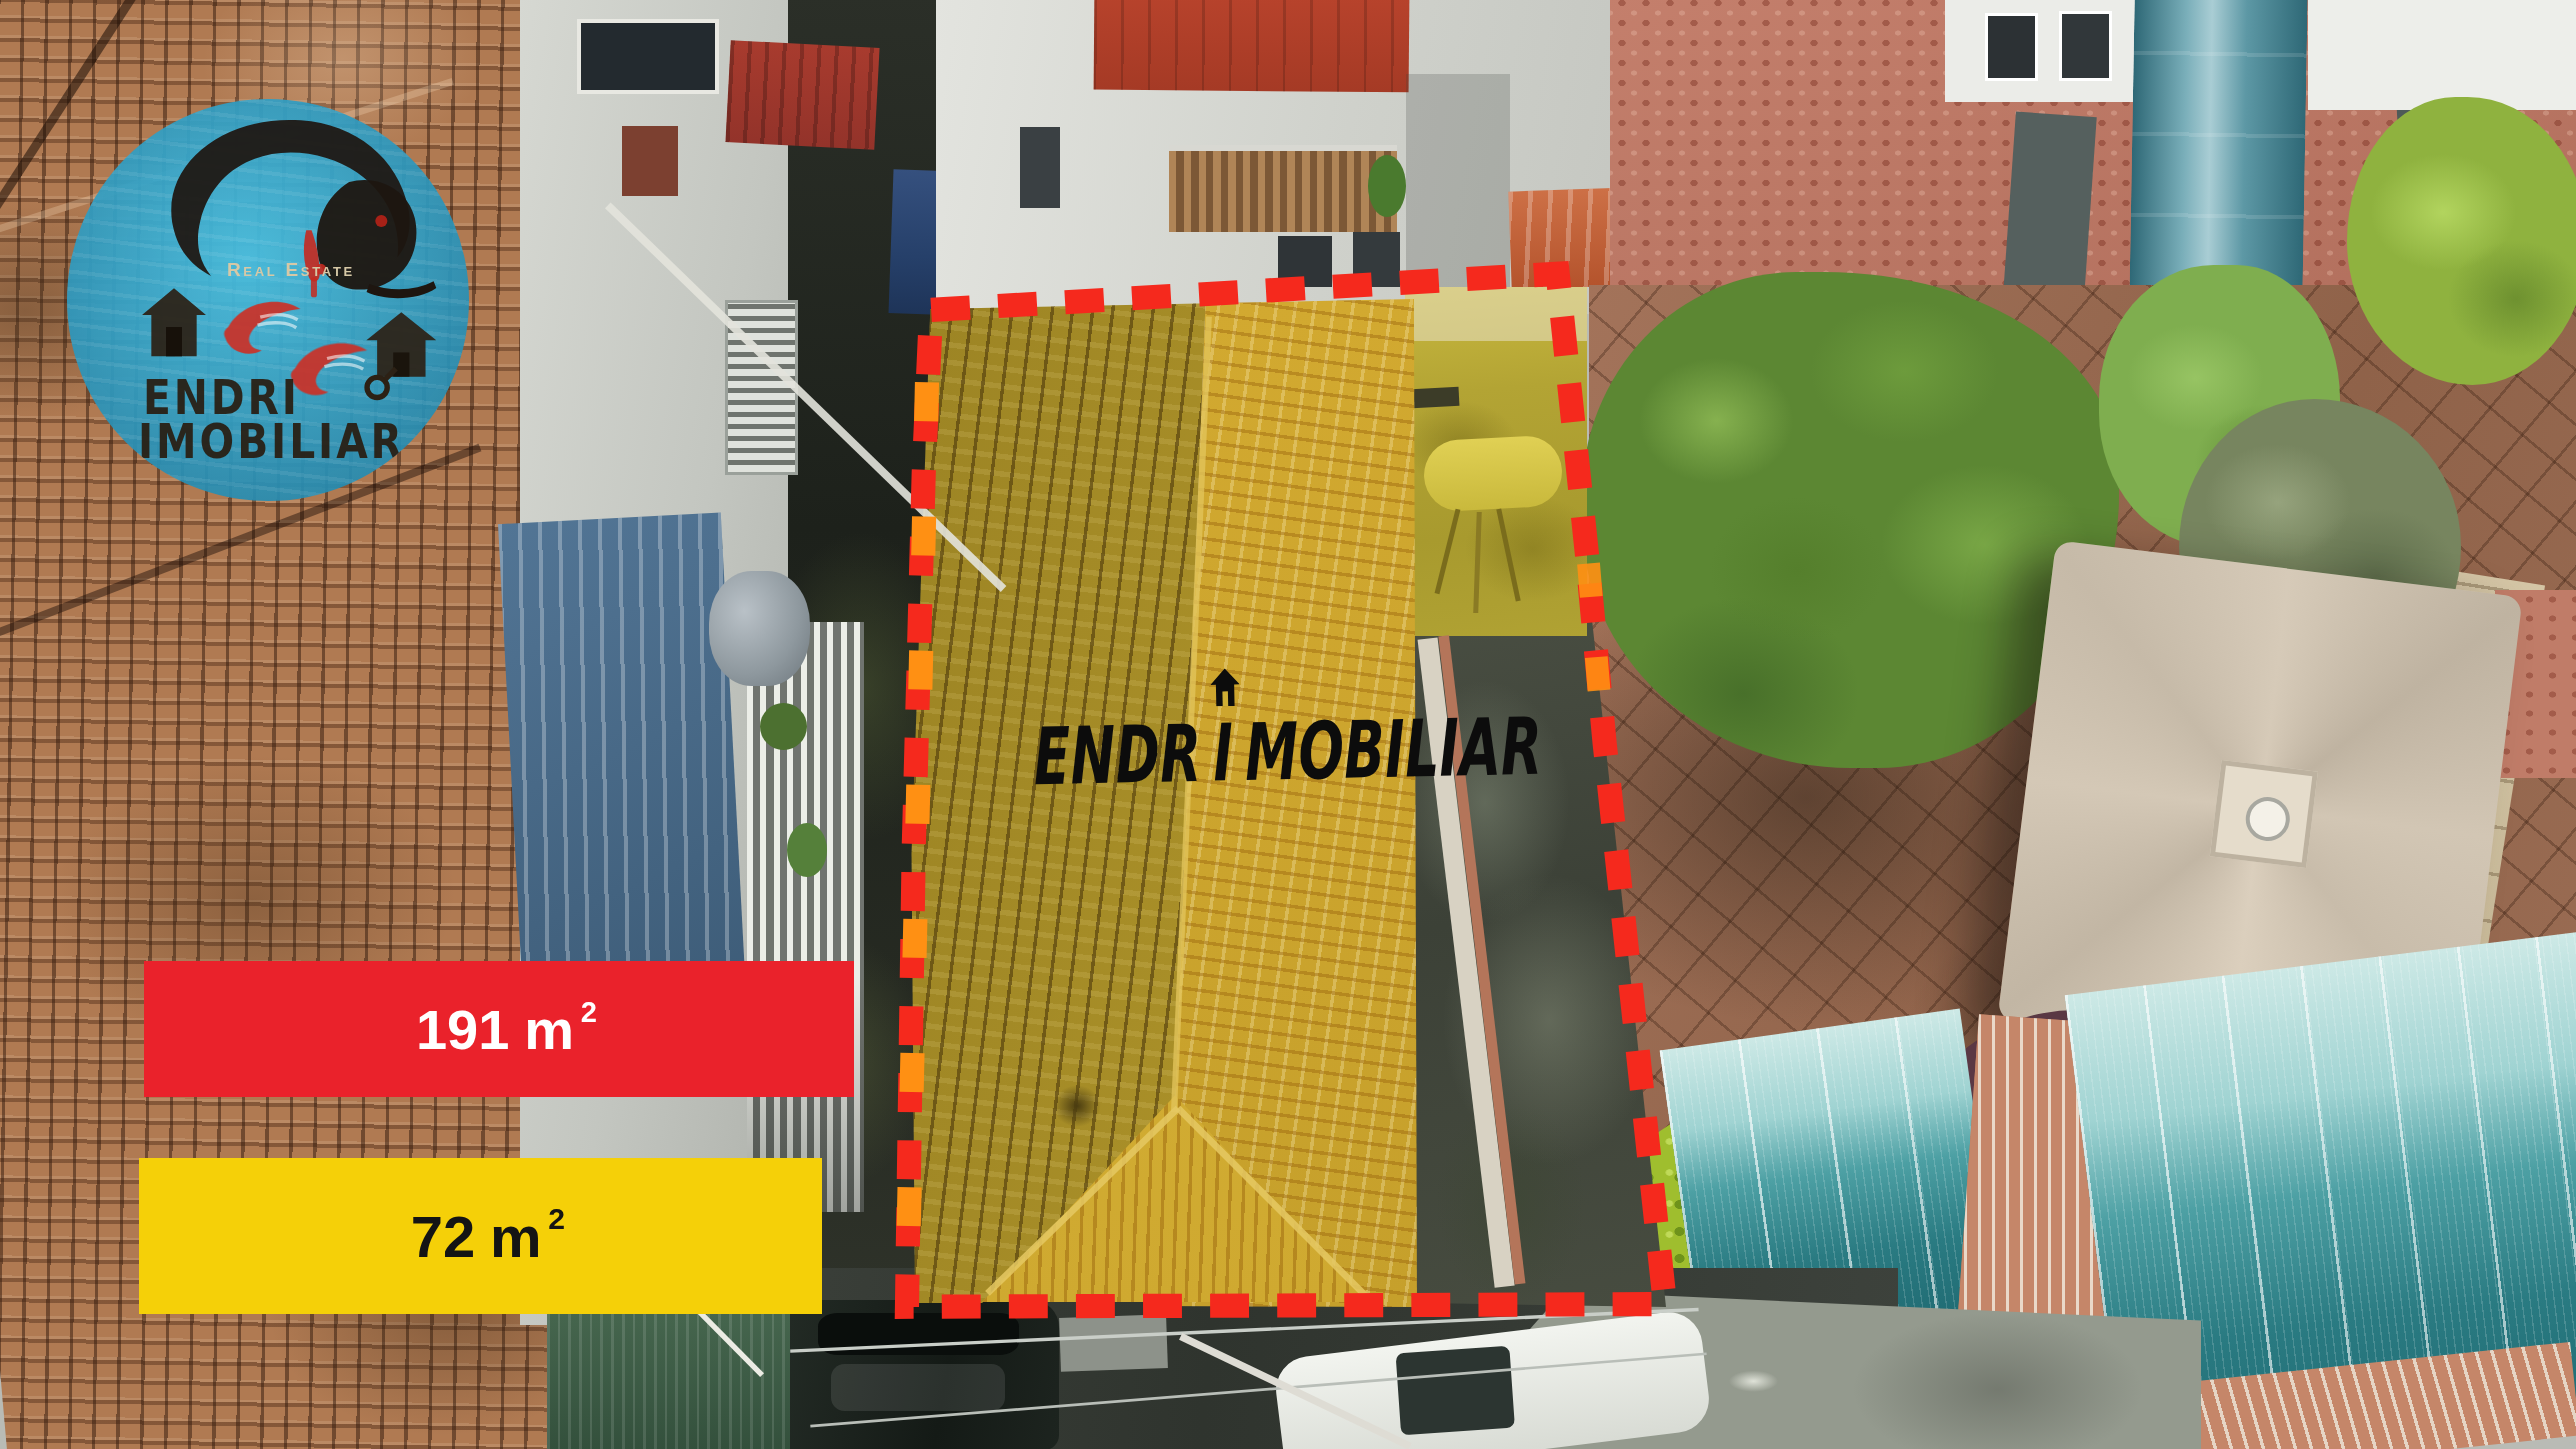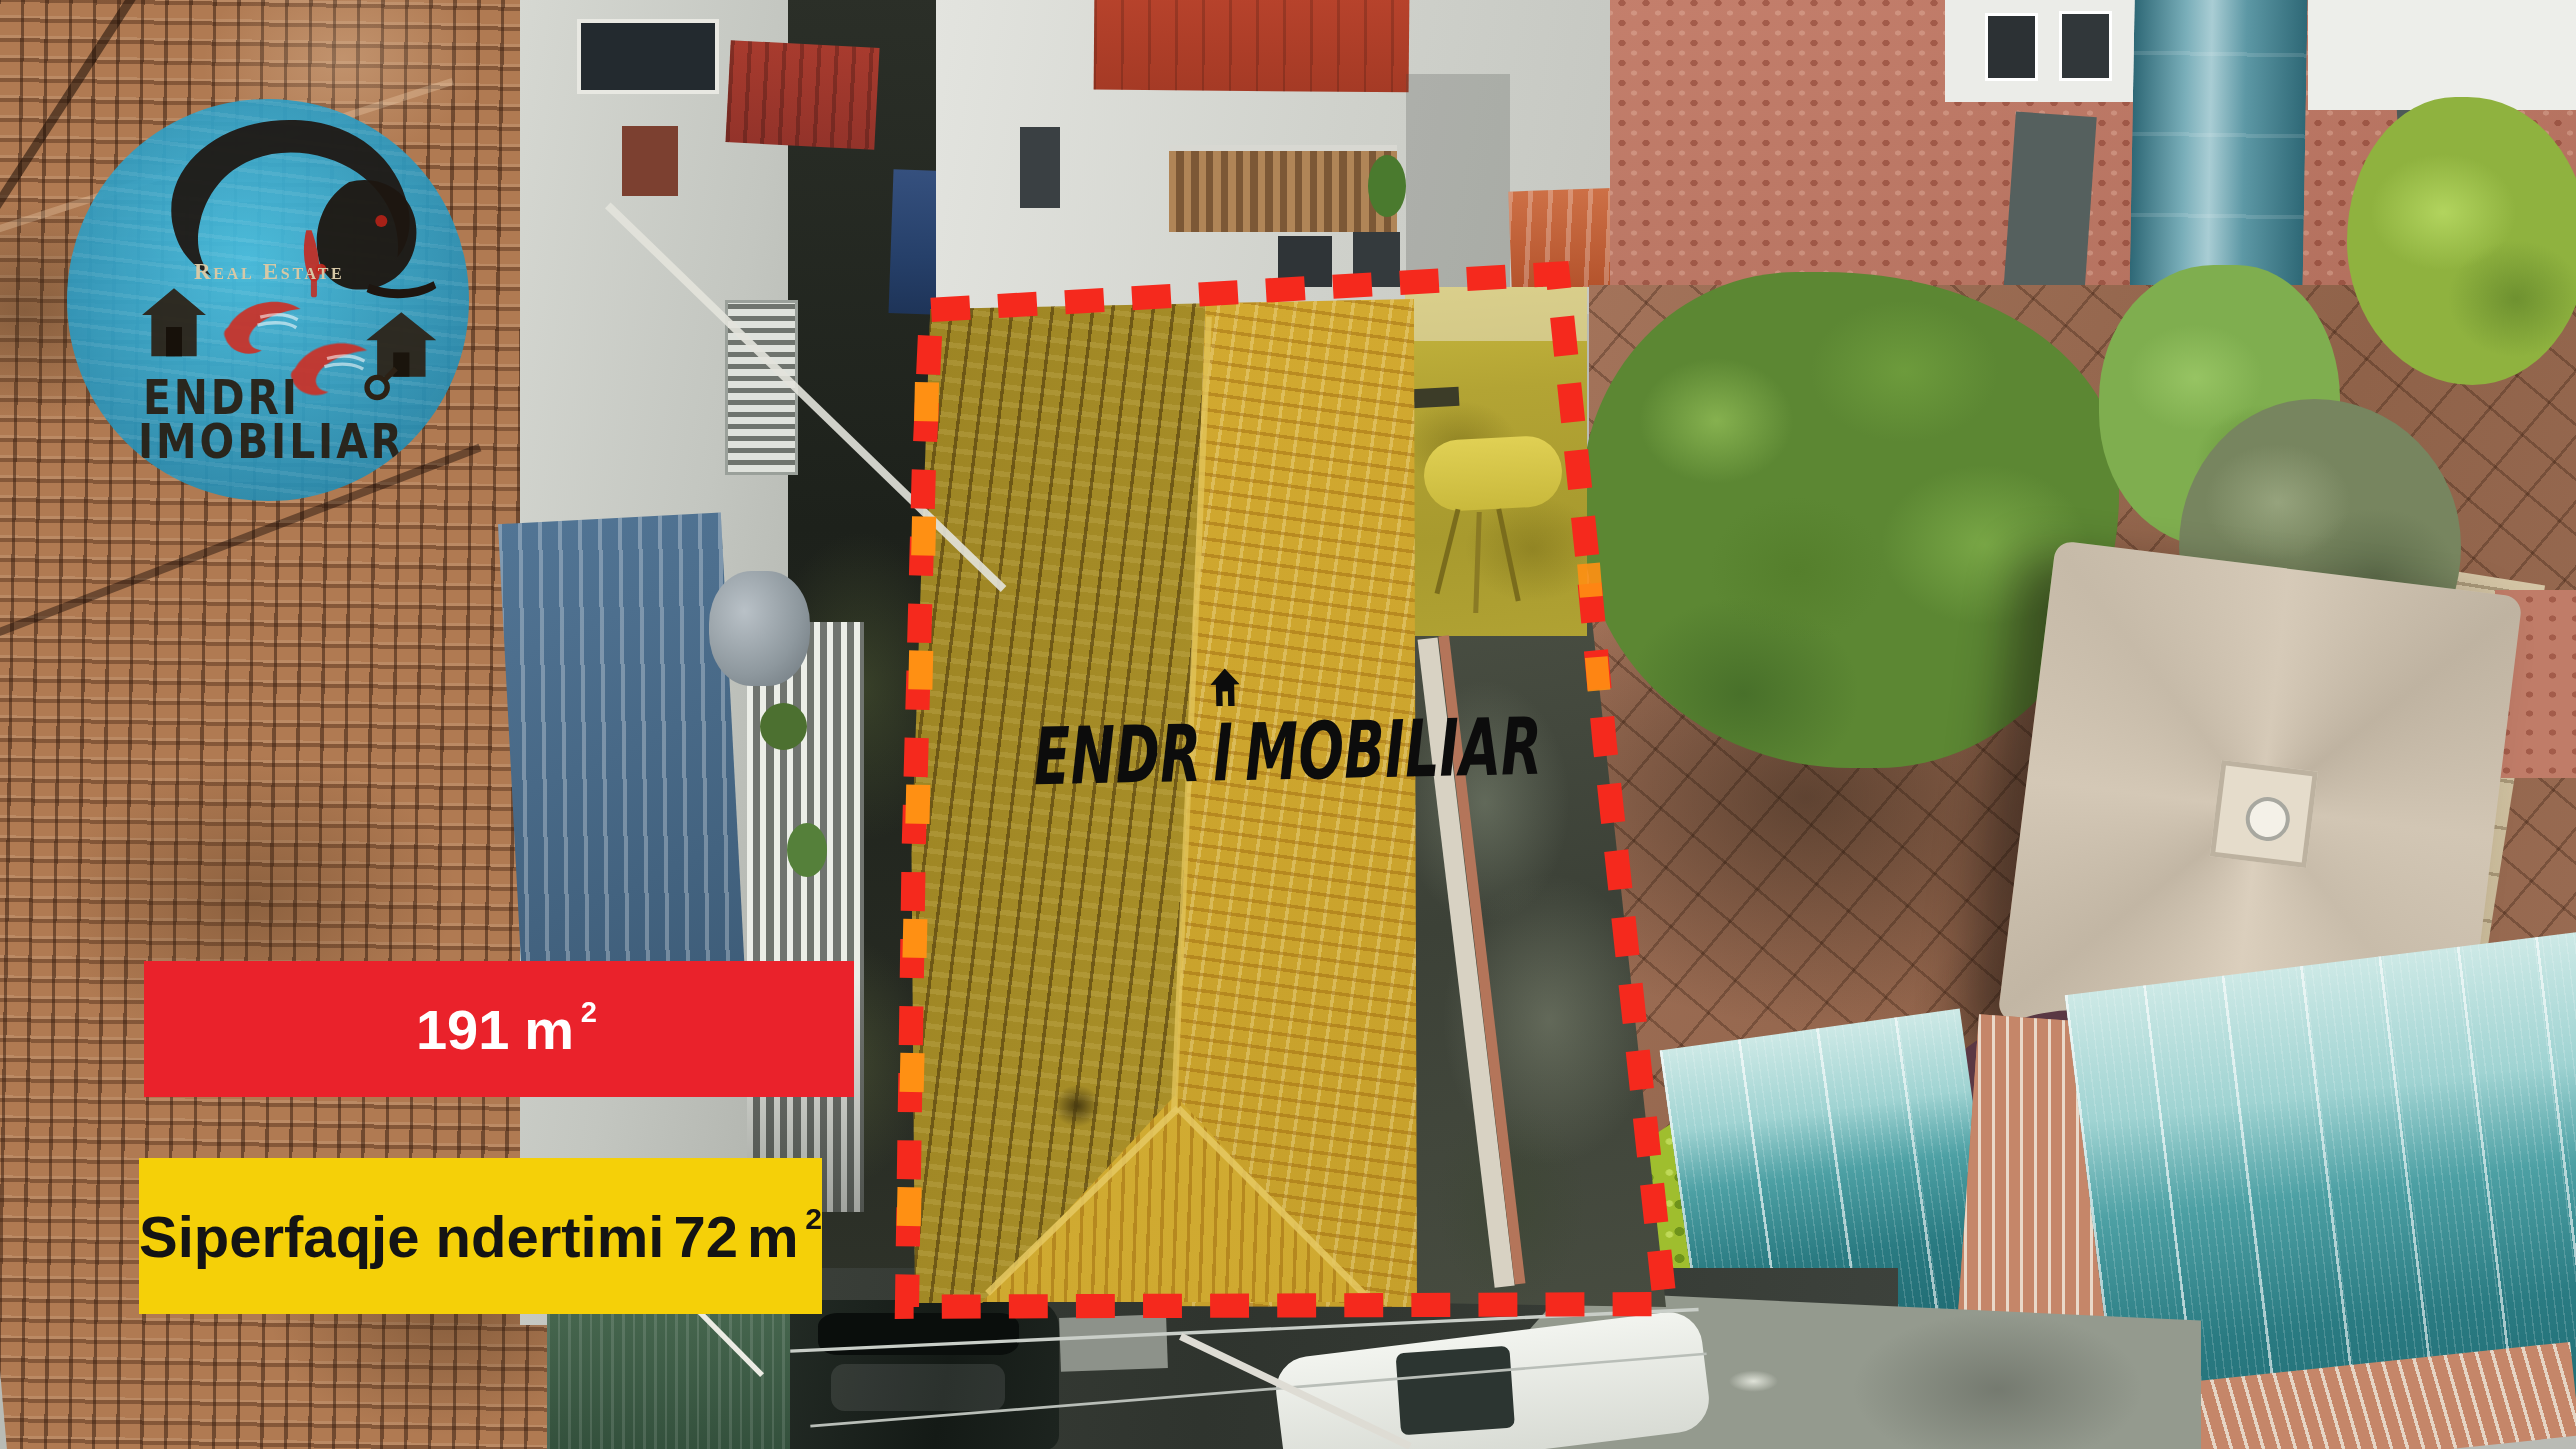--- a/index.html
+++ b/index.html
@@ -230,22 +230,22 @@
     font-family:"DejaVu Sans",sans-serif;font-style:italic;font-weight:bold;font-size:79px;
     color:#0c0c0c;white-space:nowrap;}
   .wm-i{position:relative;display:inline-block;}
   .wm-house{position:absolute;left:50%;top:-39px;transform:translateX(-38%);width:43px;height:38px;}
 
   
   .logo{left:67px;top:99px;width:402px;height:402px;border-radius:50%;
     background-image:repeating-linear-gradient(7deg, rgba(255,255,255,.07) 0 4px, transparent 4px 17.4px),
       radial-gradient(circle at 45% 40%, rgba(70,190,225,.95), rgba(38,140,178,.92) 75%);
     overflow:hidden;}
-  .logo-tagline{left:127px;top:160px;width:161px;text-align:left;font-family:Liberation Serif, serif;
-    font-weight:bold;font-size:23px;letter-spacing:2.7px;font-variant:small-caps;color:#d6c8a6;}
+  .logo-tagline{left:127px;top:160px;width:161px;text-align:right;font-family:Liberation Sans, sans-serif;
+    font-weight:bold;font-size:19px;letter-spacing:2.7px;font-variant:small-caps;color:#d6c8a6;}
   .logo-line{font-family:"DejaVu Sans",sans-serif;font-weight:bold;color:rgba(40,28,16,.92);
     letter-spacing:3.4px;transform:scaleX(.85);transform-origin:0 0;white-space:nowrap;}
   .logo-l1{left:76px;top:270px;font-size:48px;}
   .logo-l2{left:71px;top:314px;font-size:48px;}
 
   
   .box{display:flex;align-items:center;justify-content:center;white-space:nowrap;font-weight:bold;}
   .box-red{left:144px;top:961px;width:710px;height:136px;background:#ea222b;color:#ffffff;font-size:56px;}
   .box-yellow{left:139px;top:1158px;width:683px;height:156px;background:#f5d008;color:#141414;font-size:58px;}
   .box .gap{width:14.8px;display:inline-block;}
@@ -425,21 +425,20 @@
   </div>
 
   <div class="abs box box-red">
     <span class="gap"></span>
     <span>191</span>
     <span class="gap"></span>
     <span>m</span>
     <sup>2</sup>
   </div>
   <div class="abs box box-yellow">
-    <span>Siperfaqje ndertimi</span>
     <span class="gap"></span>
     <span>72</span>
     <span class="gap"></span>
     <span>m</span>
     <sup>2</sup>
   </div>
 
 </div>
 
 

